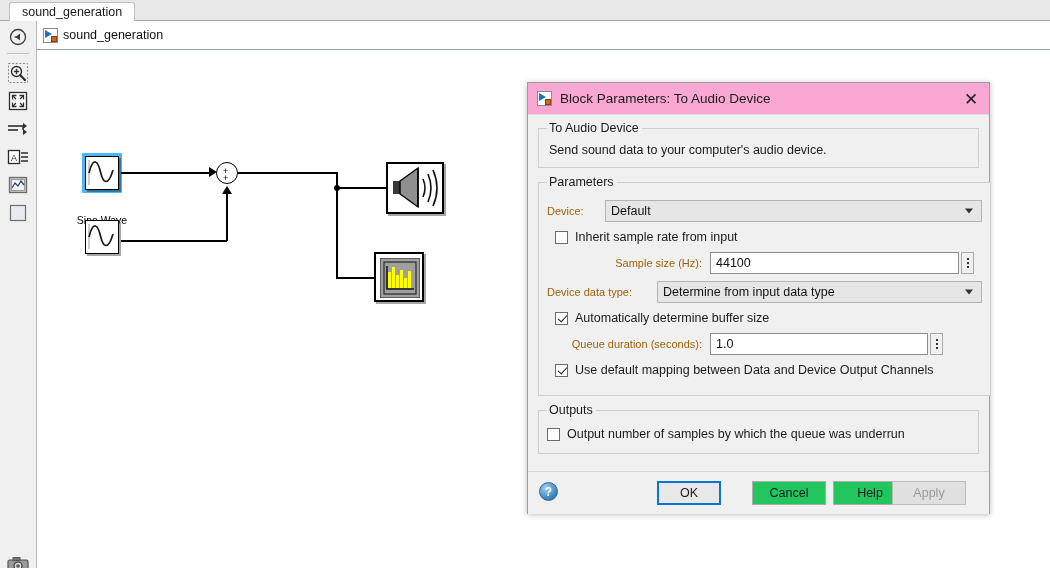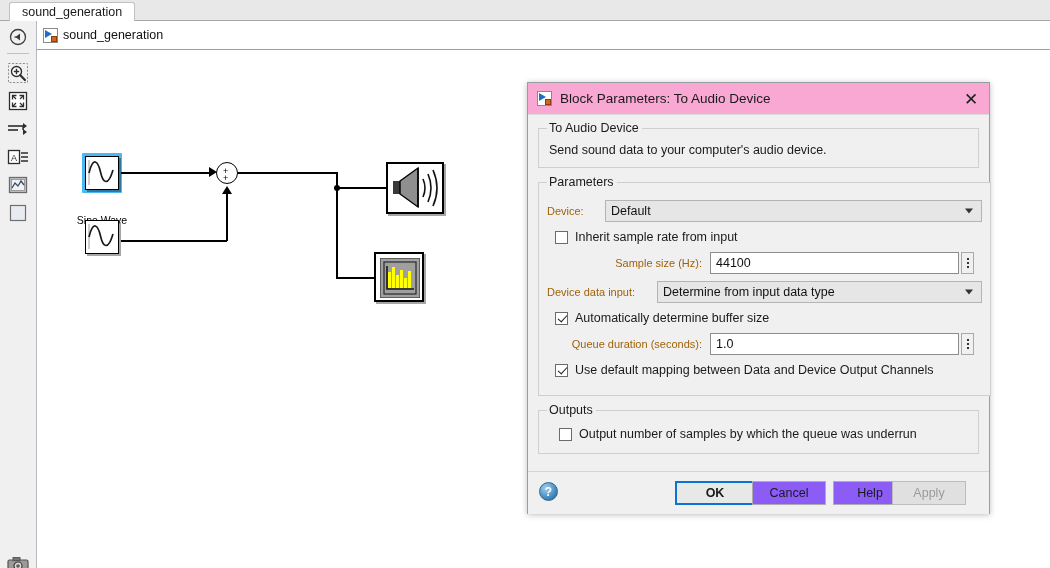--- a/index.html
+++ b/index.html
@@ -267,21 +267,21 @@
     position:absolute; left: 11px; top: 10px;
     width: 19px; height: 19px; border-radius:50%;
     background: radial-gradient(circle at 35% 30%, #9fd0f0, #3a7fb5 70%, #2a5f8a);
     border: 1px solid #2f6a96;
     color: #fff; font-size: 12px; font-weight: bold;
     display:flex; align-items:center; justify-content:center;
     line-height: 1;
   }
   .btn {
     height: 24px;
-    background: #8b5cf6;
+    background: #22c55e;
     border: 1px solid #adadad;
     font-size: 12.5px; color:#1a1a1a;
     display:flex; align-items:center; justify-content:center;
     position:absolute; top: 9px;
     font-family: "Liberation Sans", sans-serif;
   }
   .btn.primary {
     border: 2px solid #0a74d4;
     background: #e8e8e8;
   }
@@ -500,60 +500,60 @@
             <span>44100</span>
           </div>
           <div class="spinner">
               <i></i>
               <i></i>
               <i></i>
             </div>
         </div>
 
         <div class="row">
-          <span class="lbl" style="width:110px;">Device data input:</span>
+          <span class="lbl" style="width:110px;">Device data type:</span>
           <div class="combo" style="width:325px;">
             <span>Determine from input data type</span>
             <span class="caret"></span>
           </div>
         </div>
 
         <div class="chkrow">
           <span class="chk checked"></span>
           <span class="chklbl">Automatically determine buffer size</span>
         </div>
 
         <div class="row">
           <span class="lbl" style="width:163px; text-align:right; padding-right:8px;">Queue duration (seconds):</span>
-          <div class="textfield" style="width:249px;">
+          <div class="textfield" style="width:218px;">
             <span>1.0</span>
           </div>
           <div class="spinner">
               <i></i>
               <i></i>
               <i></i>
             </div>
         </div>
 
         <div class="chkrow">
           <span class="chk checked"></span>
           <span class="chklbl">Use default mapping between Data and Device Output Channels</span>
         </div>
       </fieldset>
 
       <fieldset class="group">
         <legend>Outputs</legend>
-        <div class="chkrow" style="margin:6px 0 4px 12px;">
+        <div class="chkrow" style="margin:6px 0 4px 0;">
           <span class="chk"></span>
           <span class="chklbl">Output number of samples by which the queue was underrun</span>
         </div>
       </fieldset>
     </div>
 
     <div class="dlg-footer">
       <div class="help-circle">?</div>
-      <div class="btn primary" style="left:147px; width:80px;font-weight:bold;">OK</div>
+      <div class="btn primary" style="left:129px; width:64px;">OK</div>
       <div class="btn" style="left:224px; width:74px;">Cancel</div>
       <div class="btn" style="left:305px; width:74px;">Help</div>
       <div class="btn disabled" style="left:364px; width:74px;">Apply</div>
     </div>
   </div>
 </div>
 
 </body></html>

